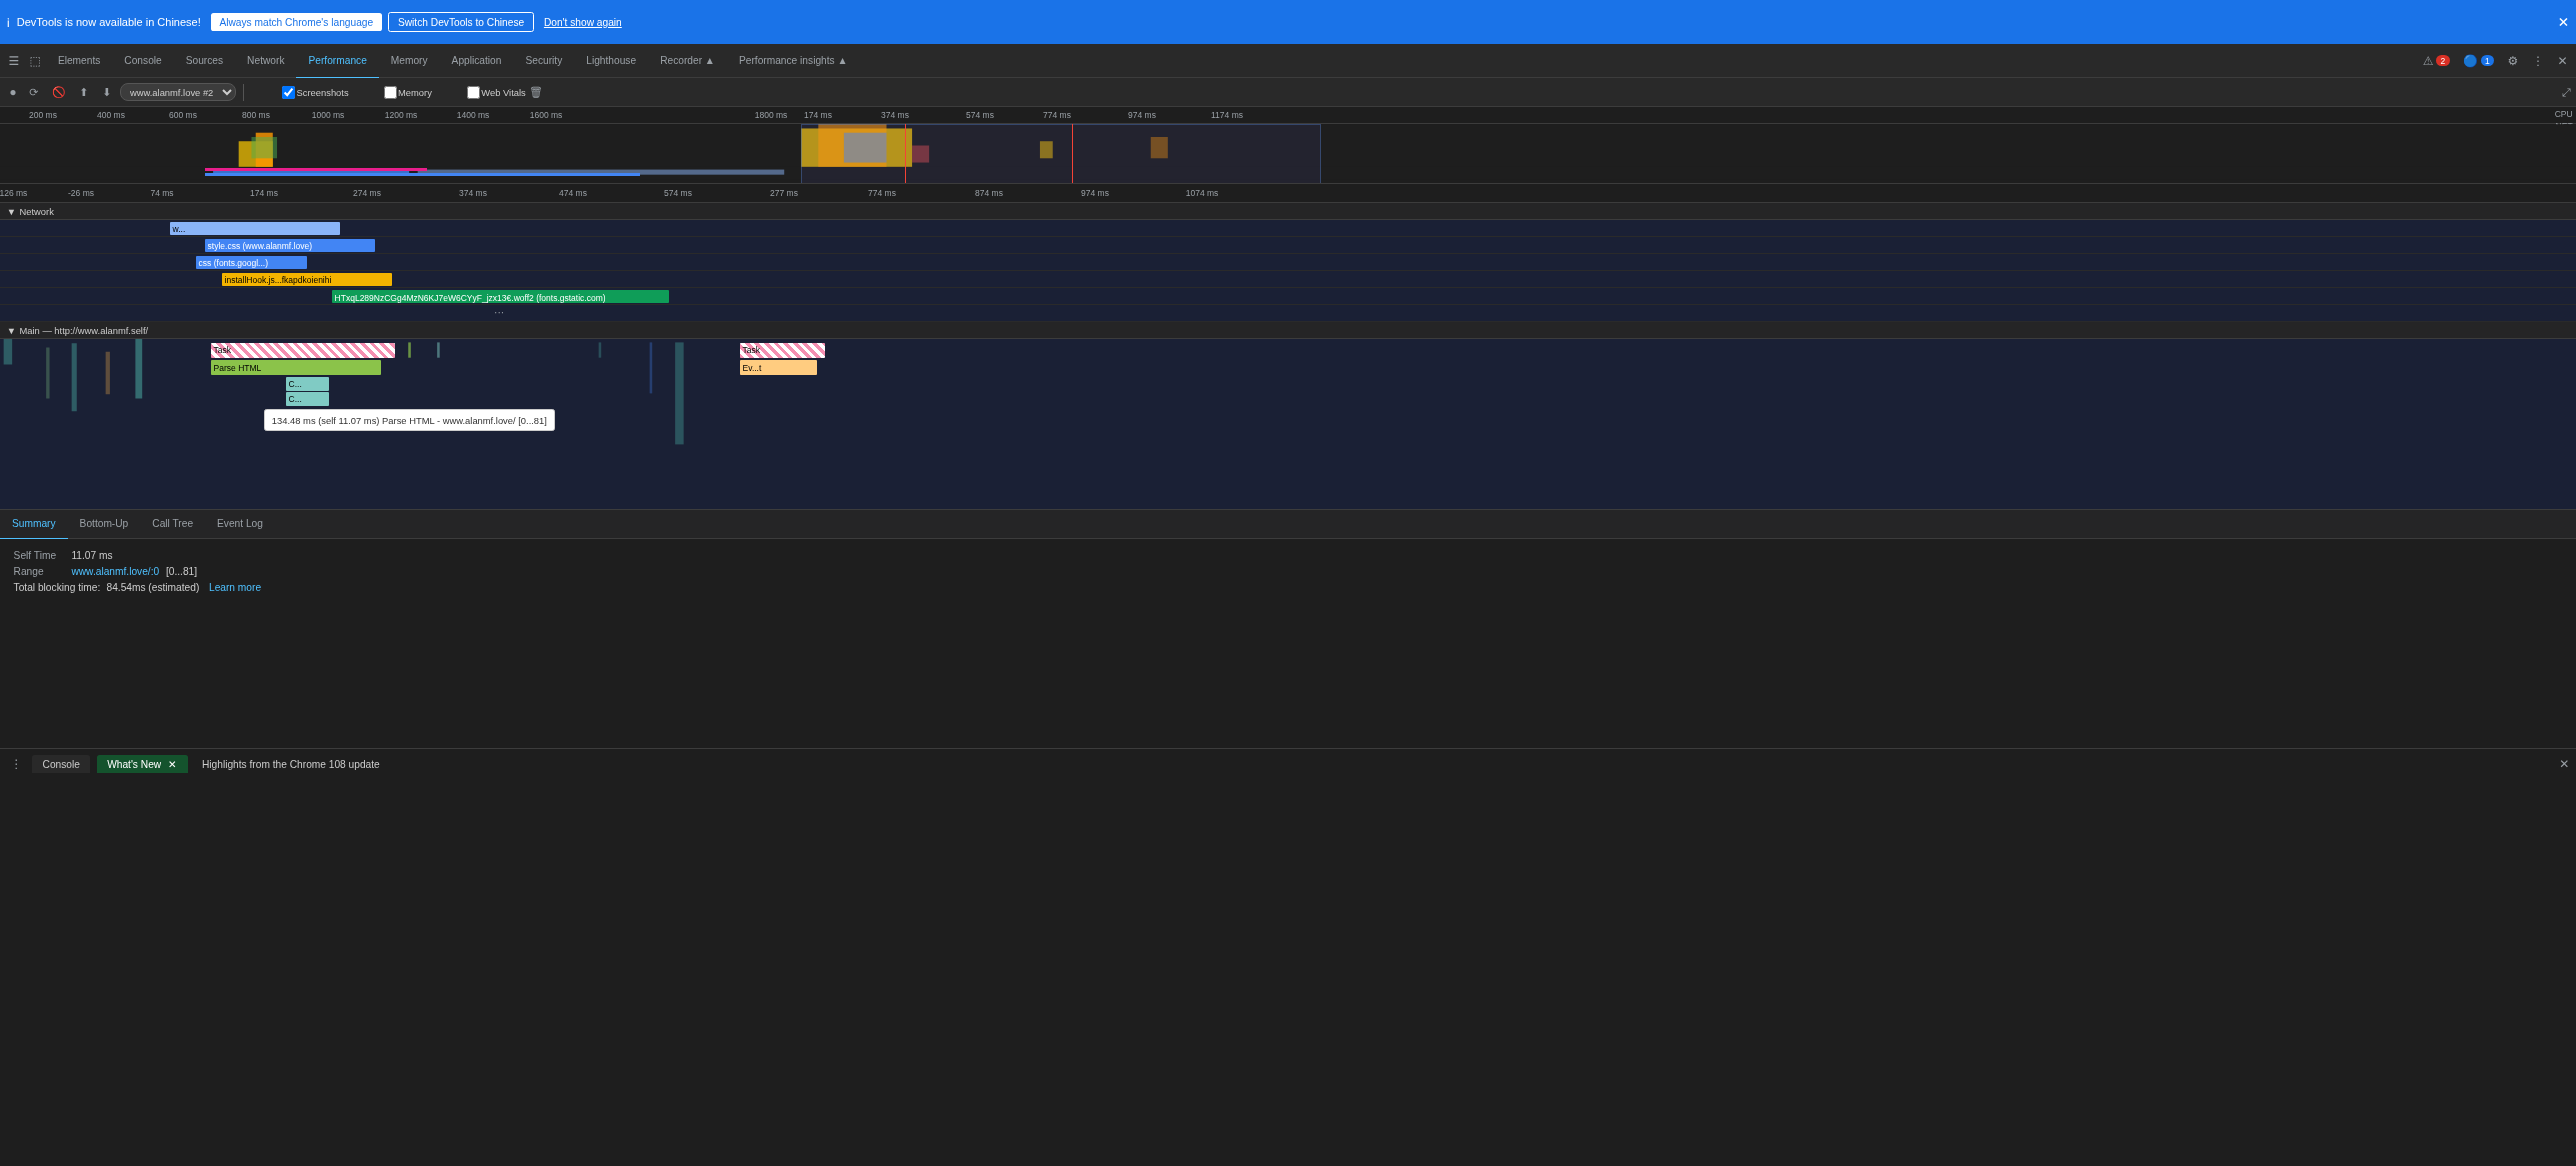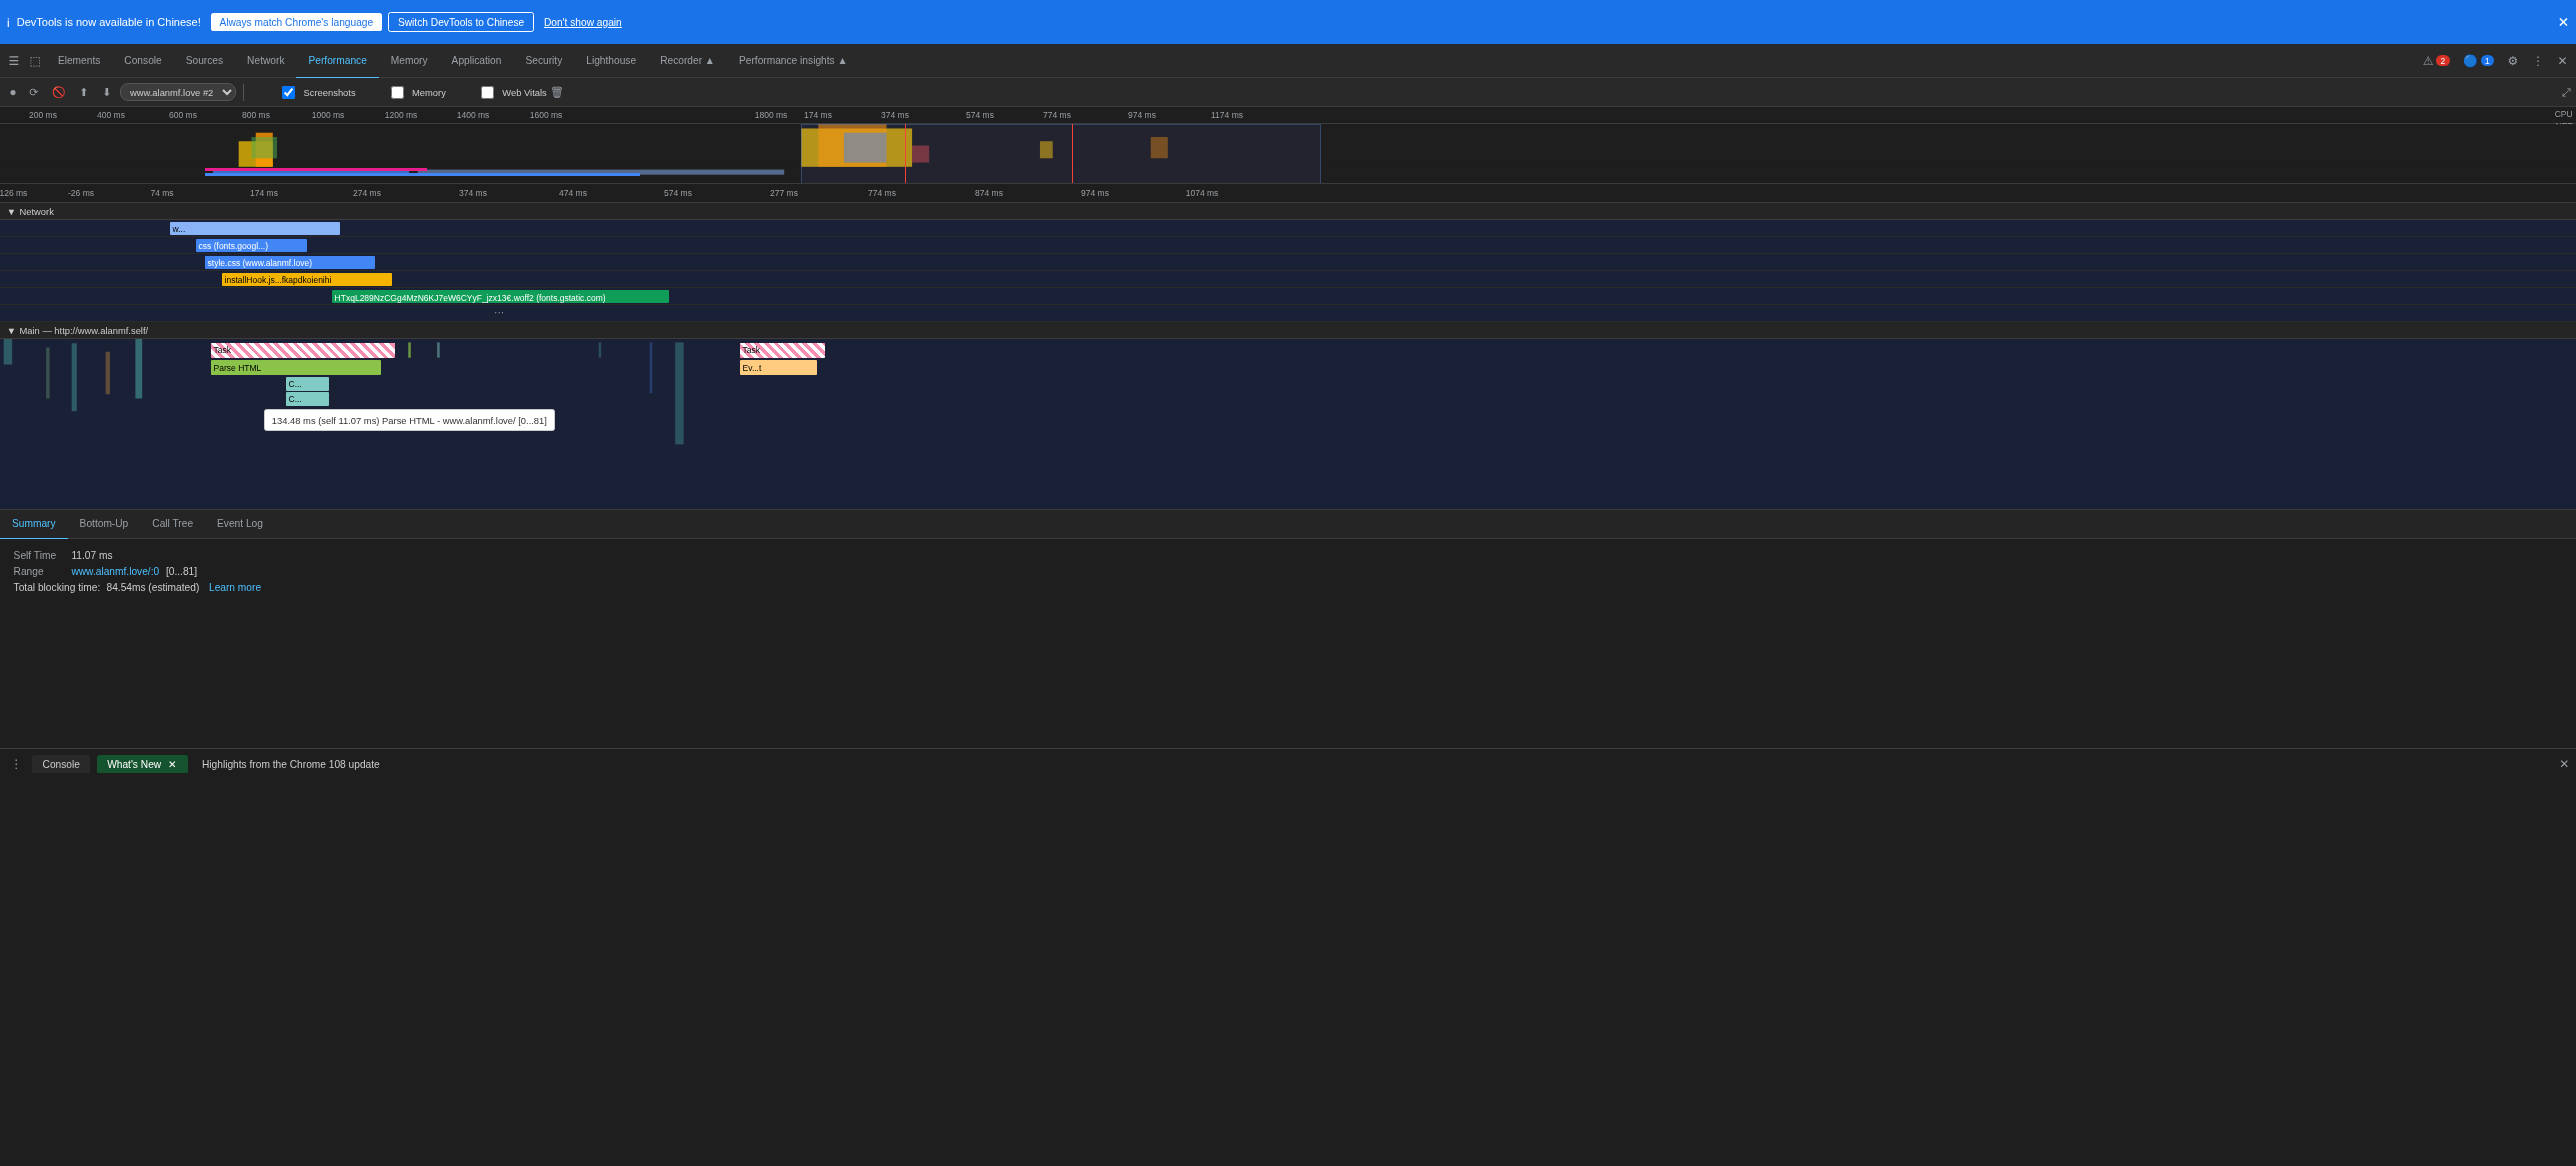--- a/index.html
+++ b/index.html
@@ -137,21 +137,21 @@
       border: 0.9px solid #555;
       border-radius: 8px;
       padding: 1.7px 5.1px;
       font-size: 9.4px;
       cursor: pointer;
     }
     .separator { width: 0.9px; height: 17px; background: #555; margin: 0 3.4px; }
     .checkbox-label {
       display: flex;
       align-items: center;
-      gap: 8px;
+      gap: 1px;
       color: #ccc;
       font-size: 9.4px;
       cursor: pointer;
       padding-left: 32px;
     }
     .checkbox-label input { cursor: pointer; }
     .trash-btn {
       background: none;
       border: none;
       color: #9aa0a6;
@@ -568,28 +568,28 @@
   </div>
   <div class="network-rows">
 
     <div class="network-row">
       <div class="flame-bar" style="left:170px;width:170px;background:#8ab4f8;color:#000;top:1.7px;">
         <span>w...</span>
       </div>
     </div>
 
     <div class="network-row">
+      <div class="flame-bar" style="left:205px;width:170px;background:#4285f4;color:#fff;top:1.7px;">
+        <span>style.css (www.alanmf.love)</span>
+      </div>
+    </div>
+
+    <div class="network-row">
       <div class="flame-bar" style="left:196px;width:111px;background:#4285f4;color:#fff;top:1.7px;">
         <span>css (fonts.googl...)</span>
-      </div>
-    </div>
-
-    <div class="network-row">
-      <div class="flame-bar" style="left:205px;width:170px;background:#4285f4;color:#fff;top:1.7px;">
-        <span>style.css (www.alanmf.love)</span>
       </div>
     </div>
 
     <div class="network-row">
       <div class="flame-bar" style="left:222px;width:170px;background:#f4b400;color:#000;top:1.7px;">
         <span>installHook.js...fkapdkoienihi</span>
       </div>
     </div>
 
     <div class="network-row">

